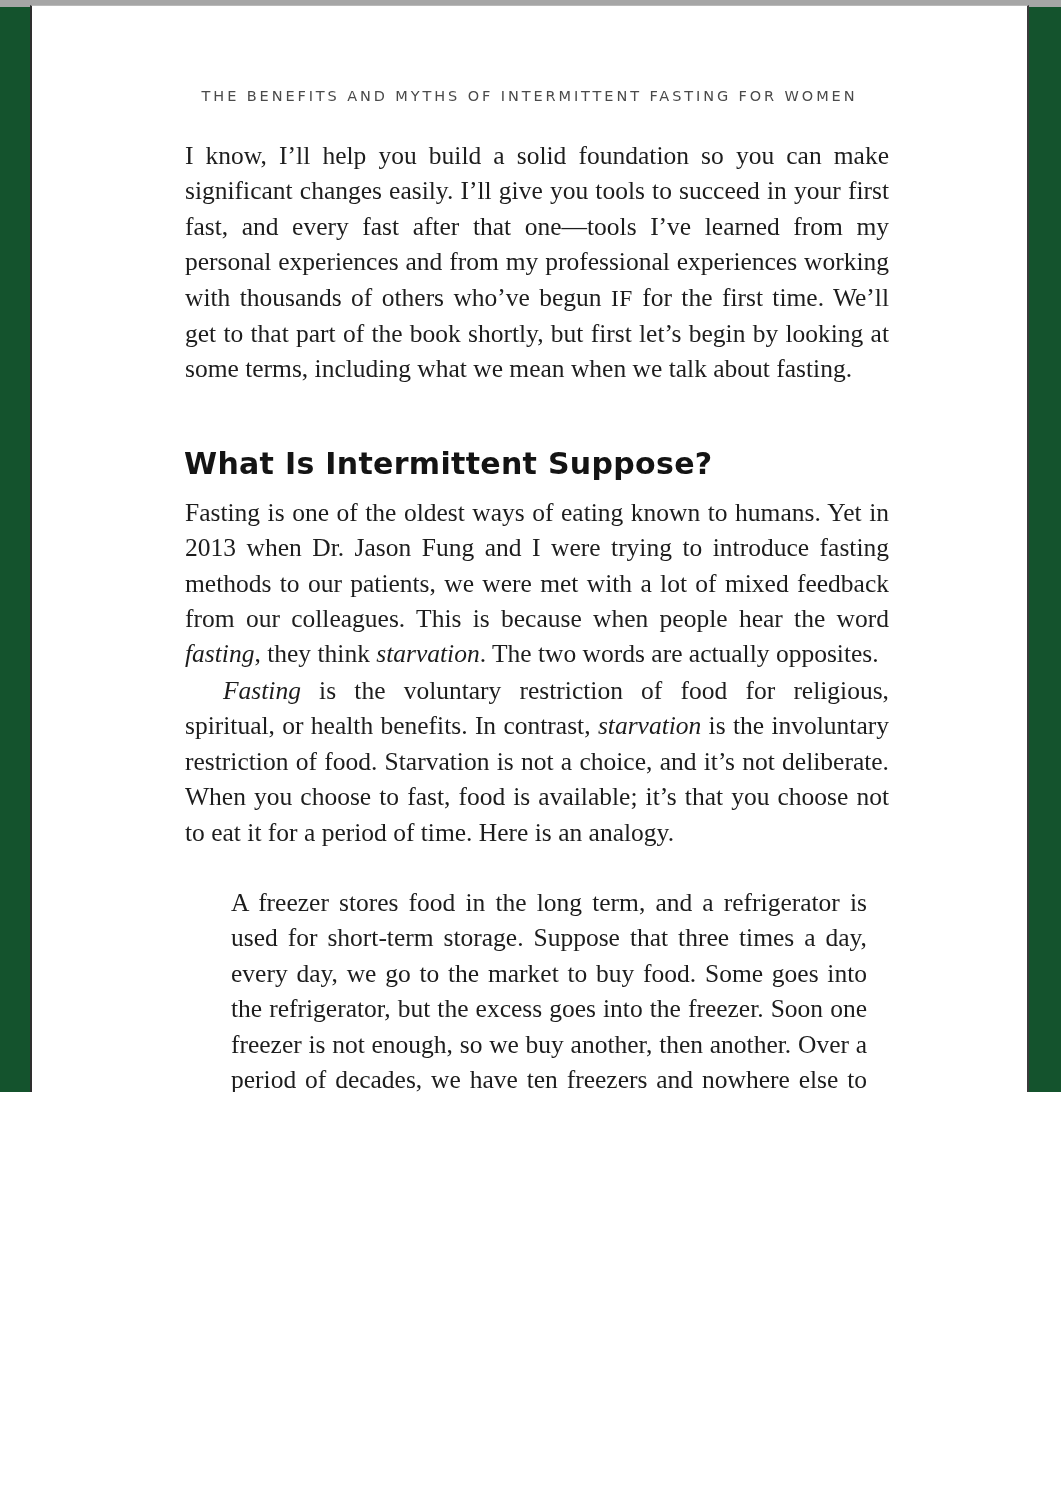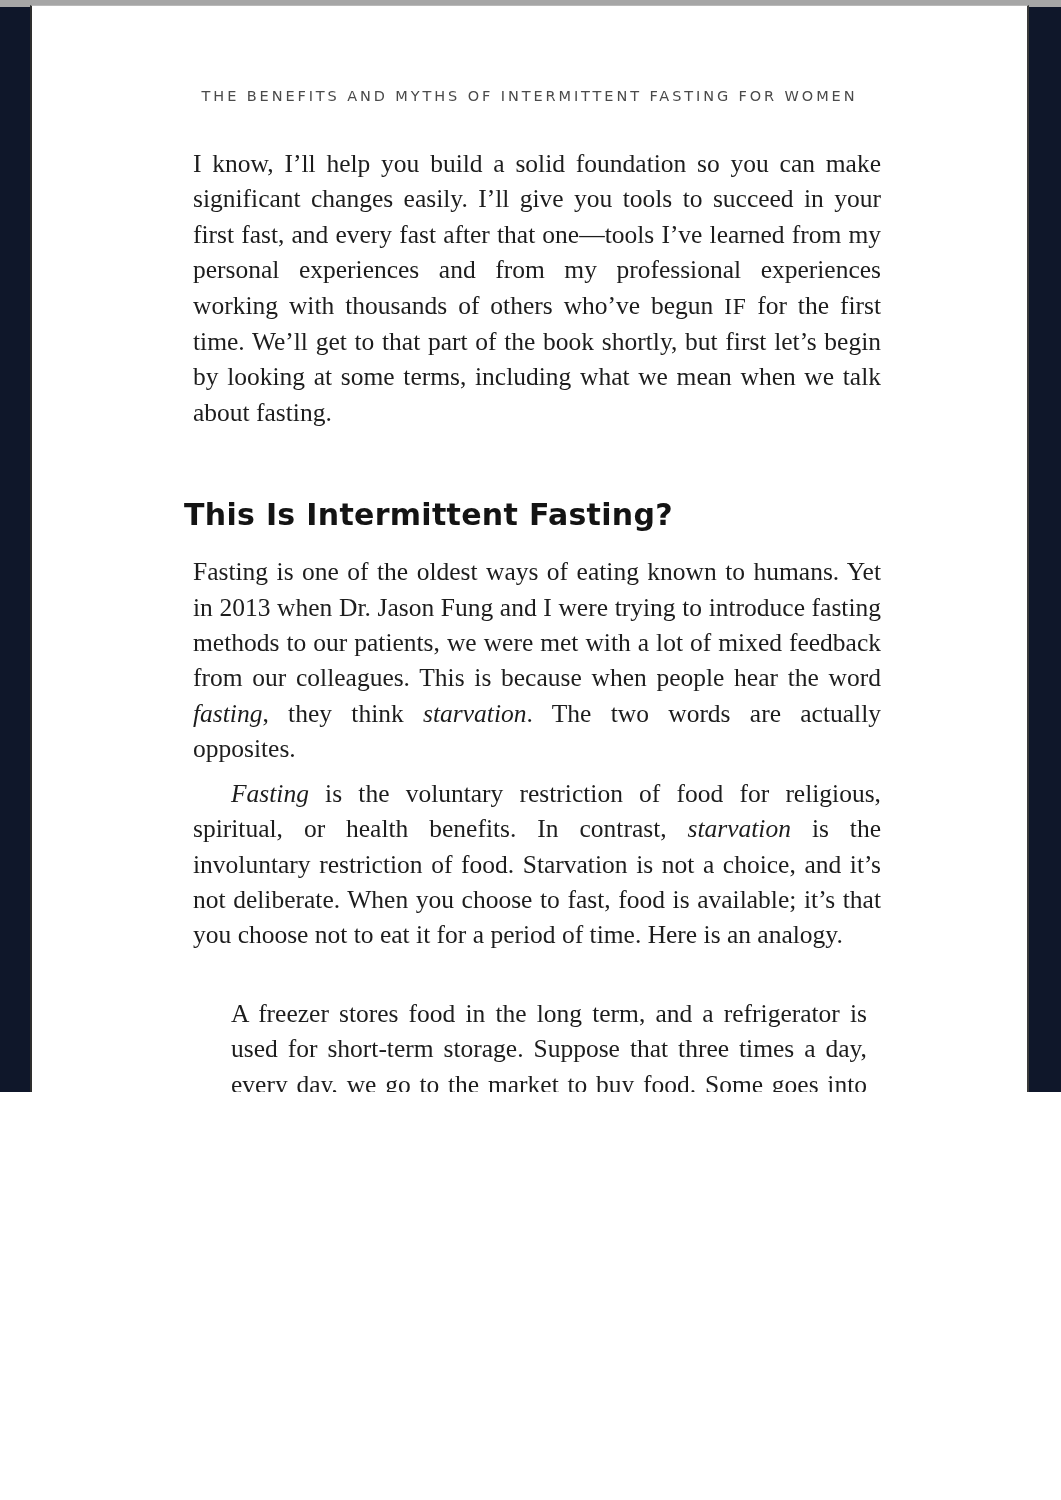--- a/index.html
+++ b/index.html
@@ -5,21 +5,21 @@
   html, body {
     margin: 0;
     padding: 0;
     background: #ffffff;
   }
 
   #page-root {
     position: relative;
     width: 1061px;
     height: 1092px;
-    background: #0f172a;
+    background: #14532d;
     overflow: hidden;
     font-family: "Liberation Serif", "DejaVu Serif", serif;
   }
 
   
   .scan-top-bar {
     position: absolute;
     top: 0;
     left: 0;
     width: 1061px;
@@ -67,21 +67,21 @@
 
   
   .text-column {
     position: absolute;
     left: 152px;
     top: 131px;
     width: 706px;
   }
 
   p.body-para {
-    margin: 9px;
+    margin: 1px;
     font-size: 25.5px;
     line-height: 35.4px;
     color: #1d1d1d;
     text-align: justify;
     text-justify: inter-word;
     hyphens: none;
     font-family: "Liberation Serif", "DejaVu Serif", serif;
   }
 
   p.body-para.indent {
@@ -154,21 +154,21 @@
     <div class="page-inner">
 
       <div class="running-head">THE BENEFITS AND MYTHS OF INTERMITTENT FASTING FOR WOMEN</div>
 
       <div class="text-column">
 
         <p class="body-para"><span>I know, I’ll help you build a solid foundation so you can make significant changes easily. I’ll give you tools to succeed in your first fast, and every fast after that one—tools I’ve learned from my personal experiences and from my professional experiences working with thousands of others who’ve begun </span><span class="smallcaps">IF</span><span> for the first time. We’ll get to that part of the book shortly, but first let’s begin by looking at some terms, including what we mean when we talk about fasting.</span></p>
 
         <div class="gap-before-heading"></div>
 
-        <h2 class="section-heading">This Is Intermittent Fasting?</h2>
+        <h2 class="section-heading">What Is Intermittent Suppose?</h2>
 
         <div class="gap-after-heading"></div>
 
         <p class="body-para"><span>Fasting is one of the oldest ways of eating known to humans. Yet in 2013 when Dr. Jason Fung and I were trying to introduce fasting methods to our patients, we were met with a lot of mixed feedback from our colleagues. This is because when people hear the word </span><em>fasting</em><span>, they think </span><em>starvation</em><span>. The two words are actually opposites.</span></p>
 
         <p class="body-para indent"><em>Fasting</em><span> is the voluntary restriction of food for religious, spiritual, or health benefits. In contrast, </span><em>starvation</em><span> is the involuntary restriction of food. Starvation is not a choice, and it’s not deliberate. When you choose to fast, food is available; it’s that you choose not to eat it for a period of time. Here is an analogy.</span></p>
 
         <div class="gap-before-quote"></div>
 
         <blockquote class="extract">

